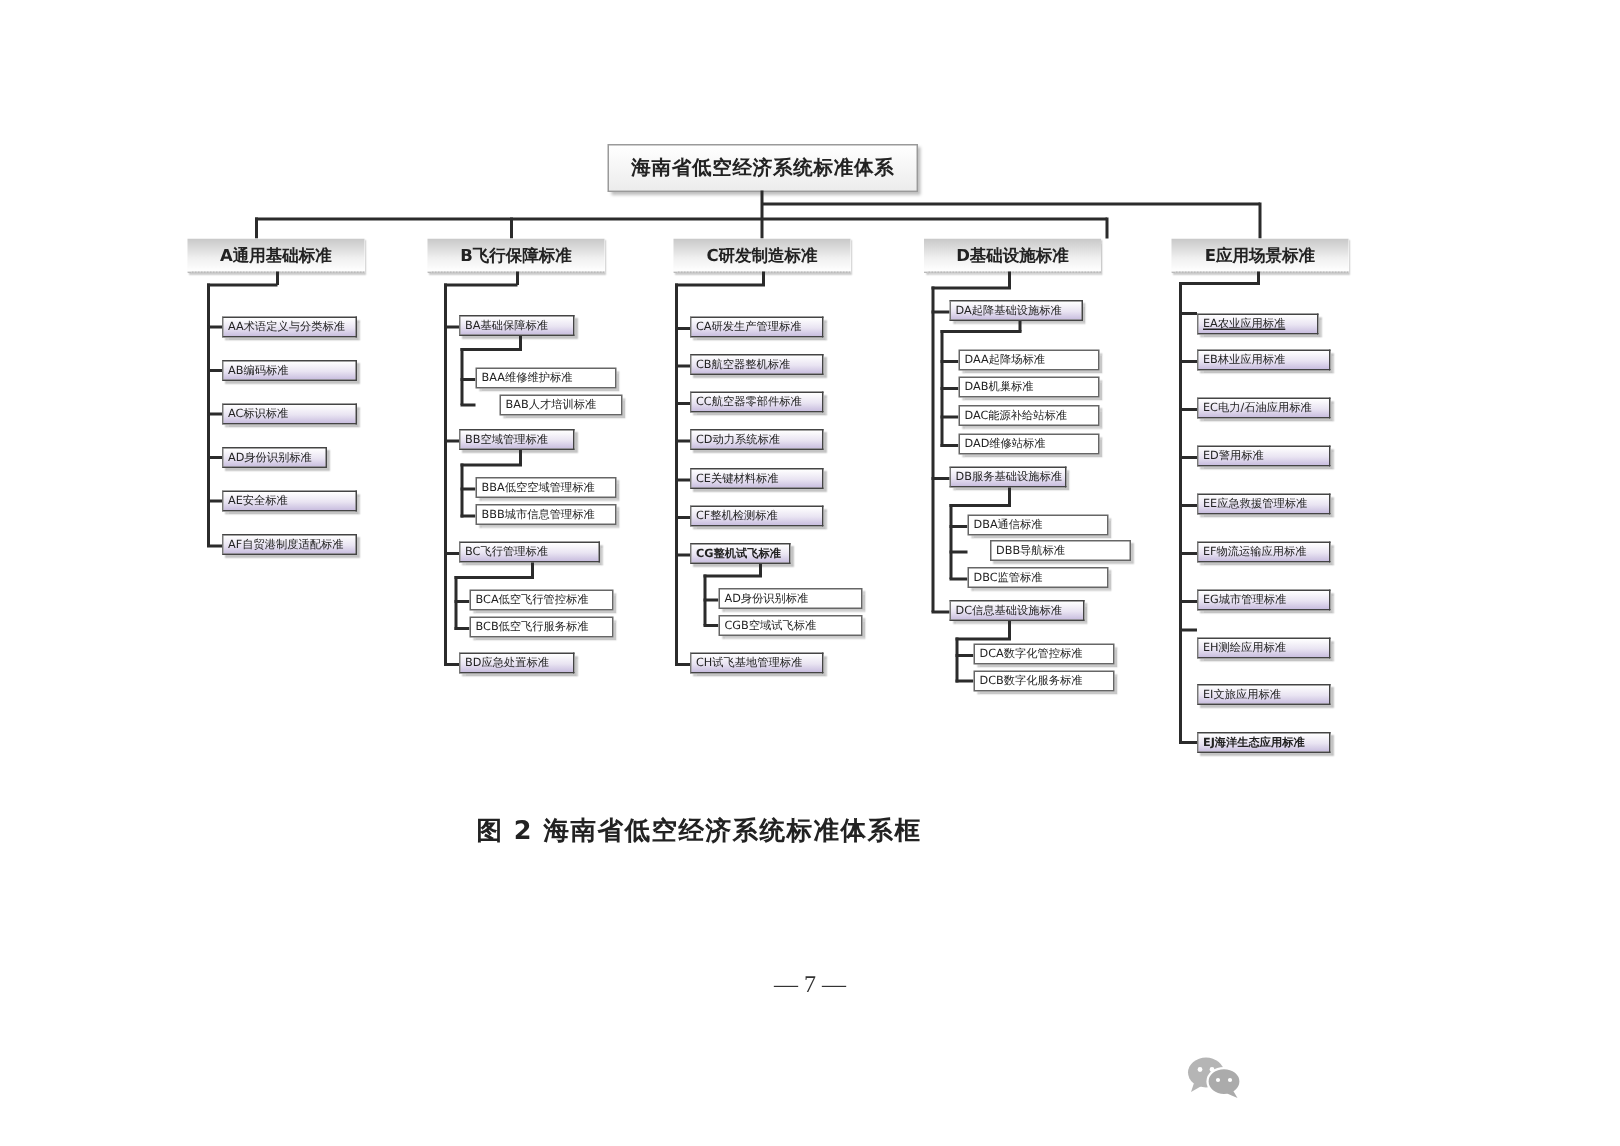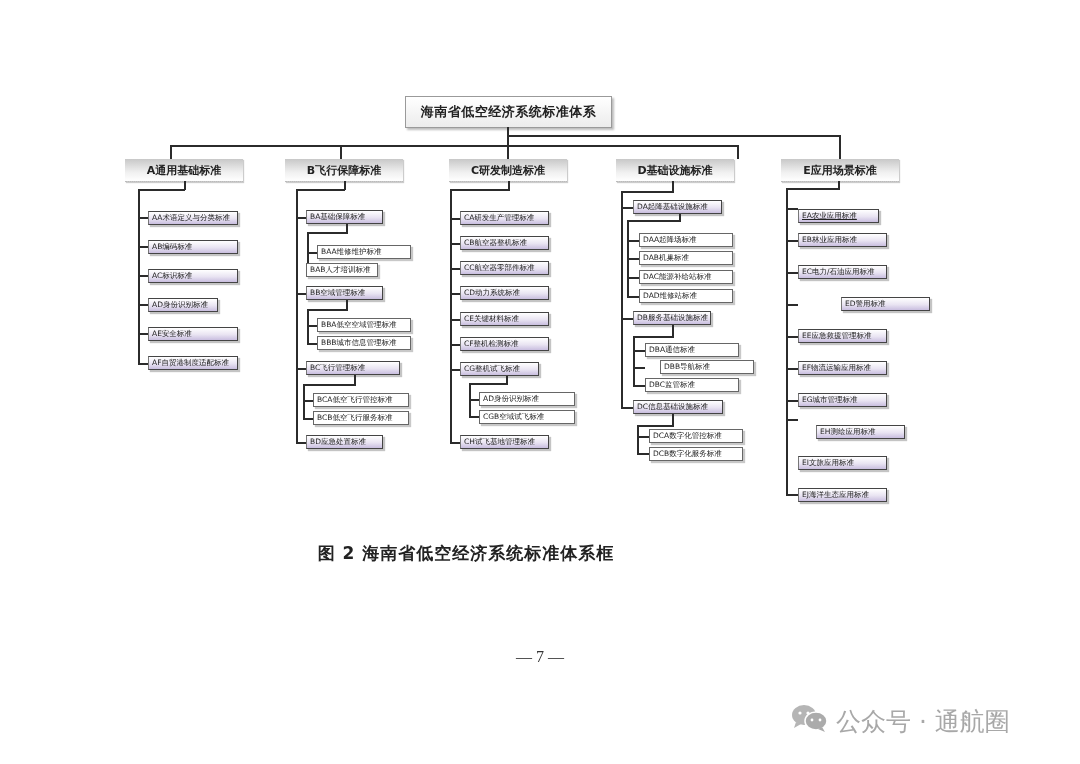--- a/index.html
+++ b/index.html
@@ -62,21 +62,21 @@
 <div class="line" style="left:296px;top:189px;width:49px;height:2px;"></div>
 <div class="line" style="left:296px;top:189px;width:2px;height:253px;"></div>
 <div class="line" style="left:296px;top:217px;width:10px;height:2px;"></div>
 <div class="l1" style="left:306px;top:210px;width:77px;">BA基础保障标准</div>
 <div class="line" style="left:346px;top:224px;width:2px;height:9px;"></div>
 <div class="line" style="left:307px;top:232px;width:41px;height:2px;"></div>
 <div class="line" style="left:307px;top:232px;width:2px;height:38px;"></div>
 <div class="line" style="left:307px;top:252px;width:10px;height:2px;"></div>
 <div class="line" style="left:307px;top:269px;width:10px;height:2px;"></div>
 <div class="l2" style="left:317px;top:245px;width:94px;">BAA维修维护标准</div>
-<div class="l2" style="left:306px;top:263px;width:72px;">BAB人才培训标准</div>
+<div class="l2" style="left:333px;top:263px;width:82px;">BAB人才培训标准</div>
 
 <div class="line" style="left:296px;top:293px;width:10px;height:2px;"></div>
 <div class="l1" style="left:306px;top:286px;width:77px;">BB空域管理标准</div>
 <div class="line" style="left:346px;top:300px;width:2px;height:10px;"></div>
 <div class="line" style="left:307px;top:309px;width:41px;height:2px;"></div>
 <div class="line" style="left:307px;top:309px;width:2px;height:36px;"></div>
 <div class="line" style="left:307px;top:325px;width:10px;height:2px;"></div>
 <div class="line" style="left:307px;top:343px;width:10px;height:2px;"></div>
 <div class="l2" style="left:317px;top:318px;width:94px;">BBA低空空域管理标准</div>
 <div class="l2" style="left:317px;top:336px;width:94px;">BBB城市信息管理标准</div>
@@ -104,21 +104,21 @@
 <div class="line" style="left:450px;top:319px;width:10px;height:2px;"></div>
 <div class="line" style="left:450px;top:344px;width:10px;height:2px;"></div>
 <div class="line" style="left:450px;top:369px;width:10px;height:2px;"></div>
 <div class="line" style="left:450px;top:442px;width:10px;height:2px;"></div>
 <div class="l1" style="left:460px;top:211px;width:89px;">CA研发生产管理标准</div>
 <div class="l1" style="left:460px;top:236px;width:89px;">CB航空器整机标准</div>
 <div class="l1" style="left:460px;top:261px;width:89px;">CC航空器零部件标准</div>
 <div class="l1" style="left:460px;top:286px;width:89px;">CD动力系统标准</div>
 <div class="l1" style="left:460px;top:312px;width:89px;">CE关键材料标准</div>
 <div class="l1" style="left:460px;top:337px;width:89px;">CF整机检测标准</div>
-<div class="l1" style="left:460px;top:362px;width:79px;">CG整机试飞标准</div>
+<div class="l1" style="left:460px;top:362px;width:67px;font-weight:bold;">CG整机试飞标准</div>
 <div class="line" style="left:506px;top:376px;width:2px;height:8px;"></div>
 <div class="line" style="left:469px;top:383px;width:39px;height:2px;"></div>
 <div class="line" style="left:469px;top:383px;width:2px;height:34px;"></div>
 <div class="line" style="left:469px;top:399px;width:10px;height:2px;"></div>
 <div class="line" style="left:469px;top:416px;width:10px;height:2px;"></div>
 <div class="l2" style="left:479px;top:392px;width:96px;">AD身份识别标准</div>
 <div class="l2" style="left:479px;top:410px;width:96px;">CGB空域试飞标准</div>
 <div class="l1" style="left:460px;top:435px;width:89px;">CH试飞基地管理标准</div>
 
 <div class="line" style="left:672px;top:181px;width:2px;height:11px;"></div>
@@ -168,39 +168,38 @@
 <div class="line" style="left:786px;top:272px;width:12px;height:2px;"></div>
 <div class="line" style="left:786px;top:304px;width:12px;height:2px;"></div>
 <div class="line" style="left:786px;top:336px;width:12px;height:2px;"></div>
 <div class="line" style="left:786px;top:368px;width:12px;height:2px;"></div>
 <div class="line" style="left:786px;top:400px;width:12px;height:2px;"></div>
 <div class="line" style="left:786px;top:419px;width:12px;height:2px;"></div>
 <div class="line" style="left:786px;top:494px;width:12px;height:2px;"></div>
 <div class="l1" style="left:798px;top:209px;width:81px;text-decoration:underline;">EA农业应用标准</div>
 <div class="l1" style="left:798px;top:233px;width:89px;">EB林业应用标准</div>
 <div class="l1" style="left:798px;top:265px;width:89px;">EC电力/石油应用标准</div>
-<div class="l1" style="left:841px;top:297px;width:89px;text-align:right;">ED警用标准</div>
+<div class="l1" style="left:798px;top:297px;width:89px;text-align:right;">ED警用标准</div>
 <div class="l1" style="left:798px;top:329px;width:89px;">EE应急救援管理标准</div>
 <div class="l1" style="left:798px;top:361px;width:89px;">EF物流运输应用标准</div>
 <div class="l1" style="left:798px;top:393px;width:89px;">EG城市管理标准</div>
-<div class="l1" style="left:798px;top:425px;width:89px;margin-left:18px;">EH测绘应用标准</div>
+<div class="l1" style="left:798px;top:425px;width:89px;">EH测绘应用标准</div>
 <div class="l1" style="left:798px;top:456px;width:89px;">EI文旅应用标准</div>
-<div class="l1" style="left:798px;top:488px;width:89px;">EJ海洋生态应用标准</div>
+<div class="l1" style="left:798px;top:488px;width:89px;font-weight:bold;">EJ海洋生态应用标准</div>
 
 <div class="caption">图 2  海南省低空经济系统标准体系框</div>
 
 <div class="pagenum">— 7 —</div>
 
 <div class="watermark">
   <span>
     <svg width="40" height="32" viewBox="0 0 40 32">
       <ellipse cx="14" cy="13" rx="12" ry="10" fill="#b5b5b5"></ellipse>
       <path d="M6 20 L4 26 L11 22 Z" fill="#b5b5b5"></path>
       <ellipse cx="26" cy="19" rx="11" ry="9" fill="#ababab" stroke="#fff" stroke-width="1.5"></ellipse>
       <path d="M32 25 L35 30 L28 27 Z" fill="#ababab"></path>
       <circle cx="10" cy="11" r="1.6" fill="#fff"></circle>
       <circle cx="18" cy="11" r="1.6" fill="#fff"></circle>
       <circle cx="22" cy="18" r="1.4" fill="#fff"></circle>
       <circle cx="30" cy="18" r="1.4" fill="#fff"></circle>
     </svg>
   </span>
-  <span>公众号 · 通航圈</span>
 </div>
 
 </body></html>

